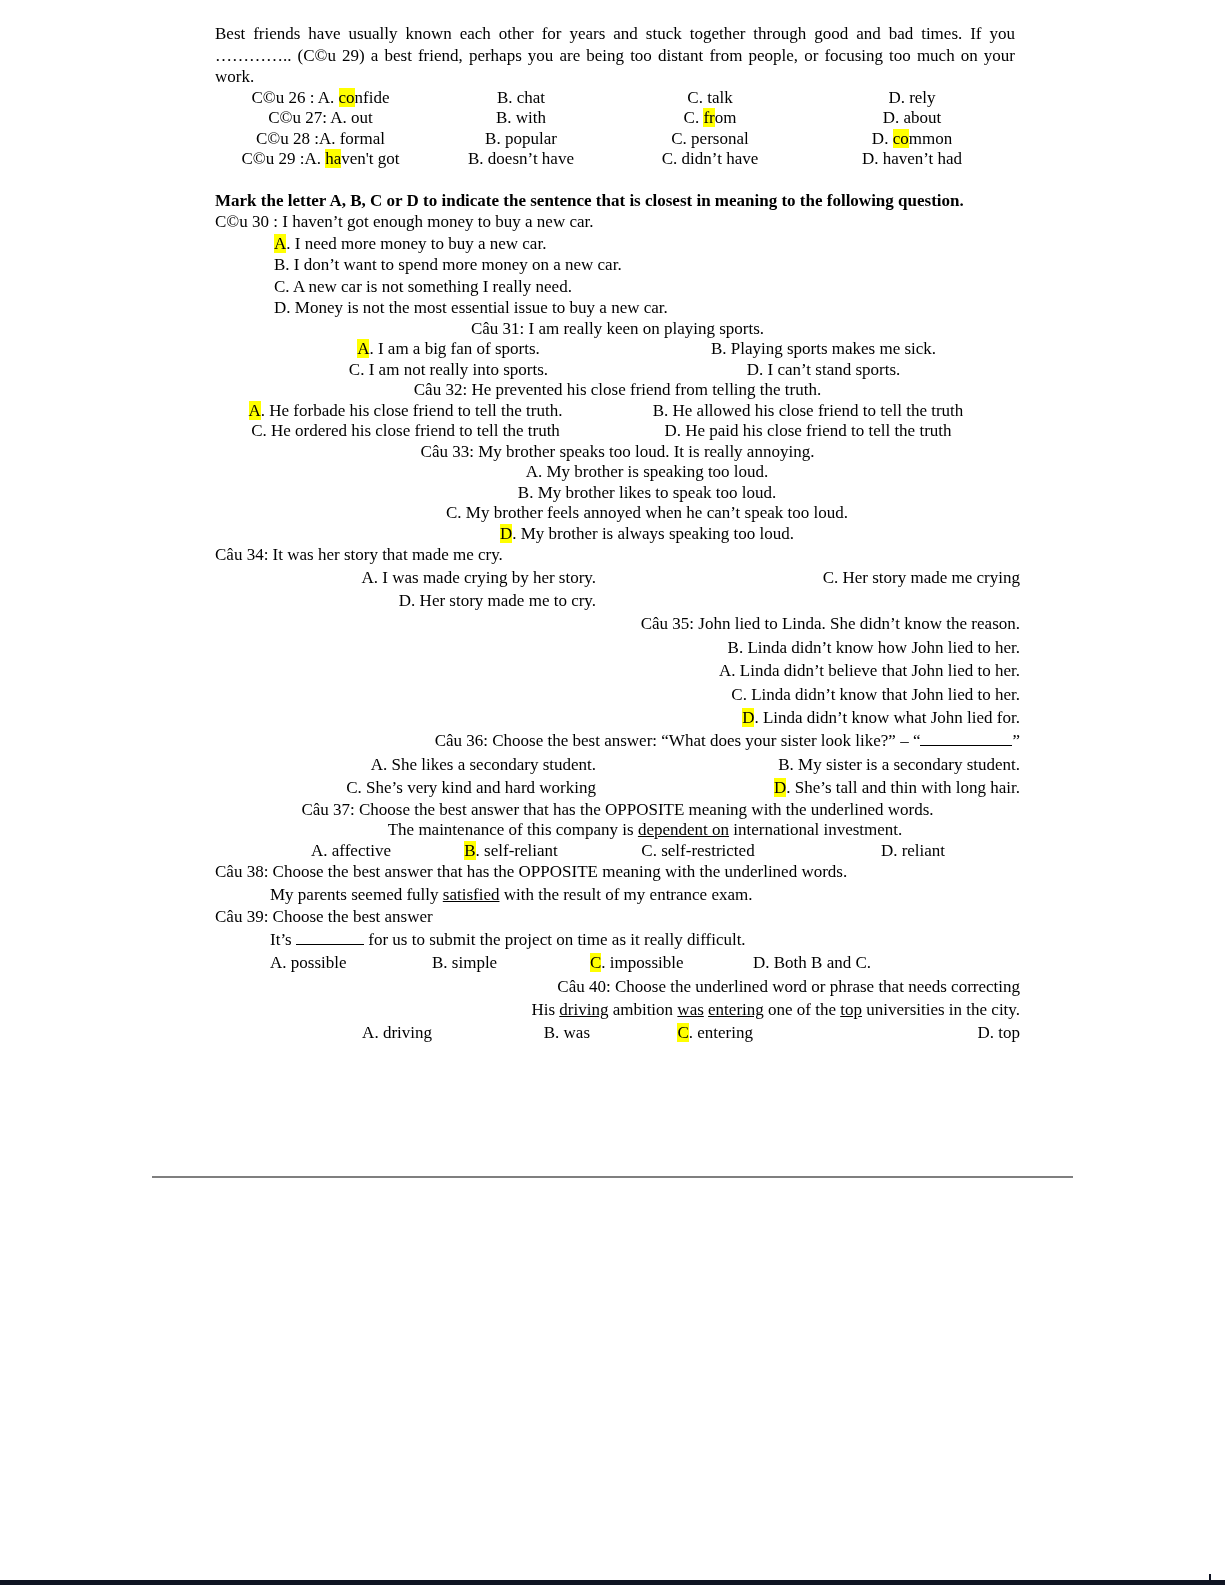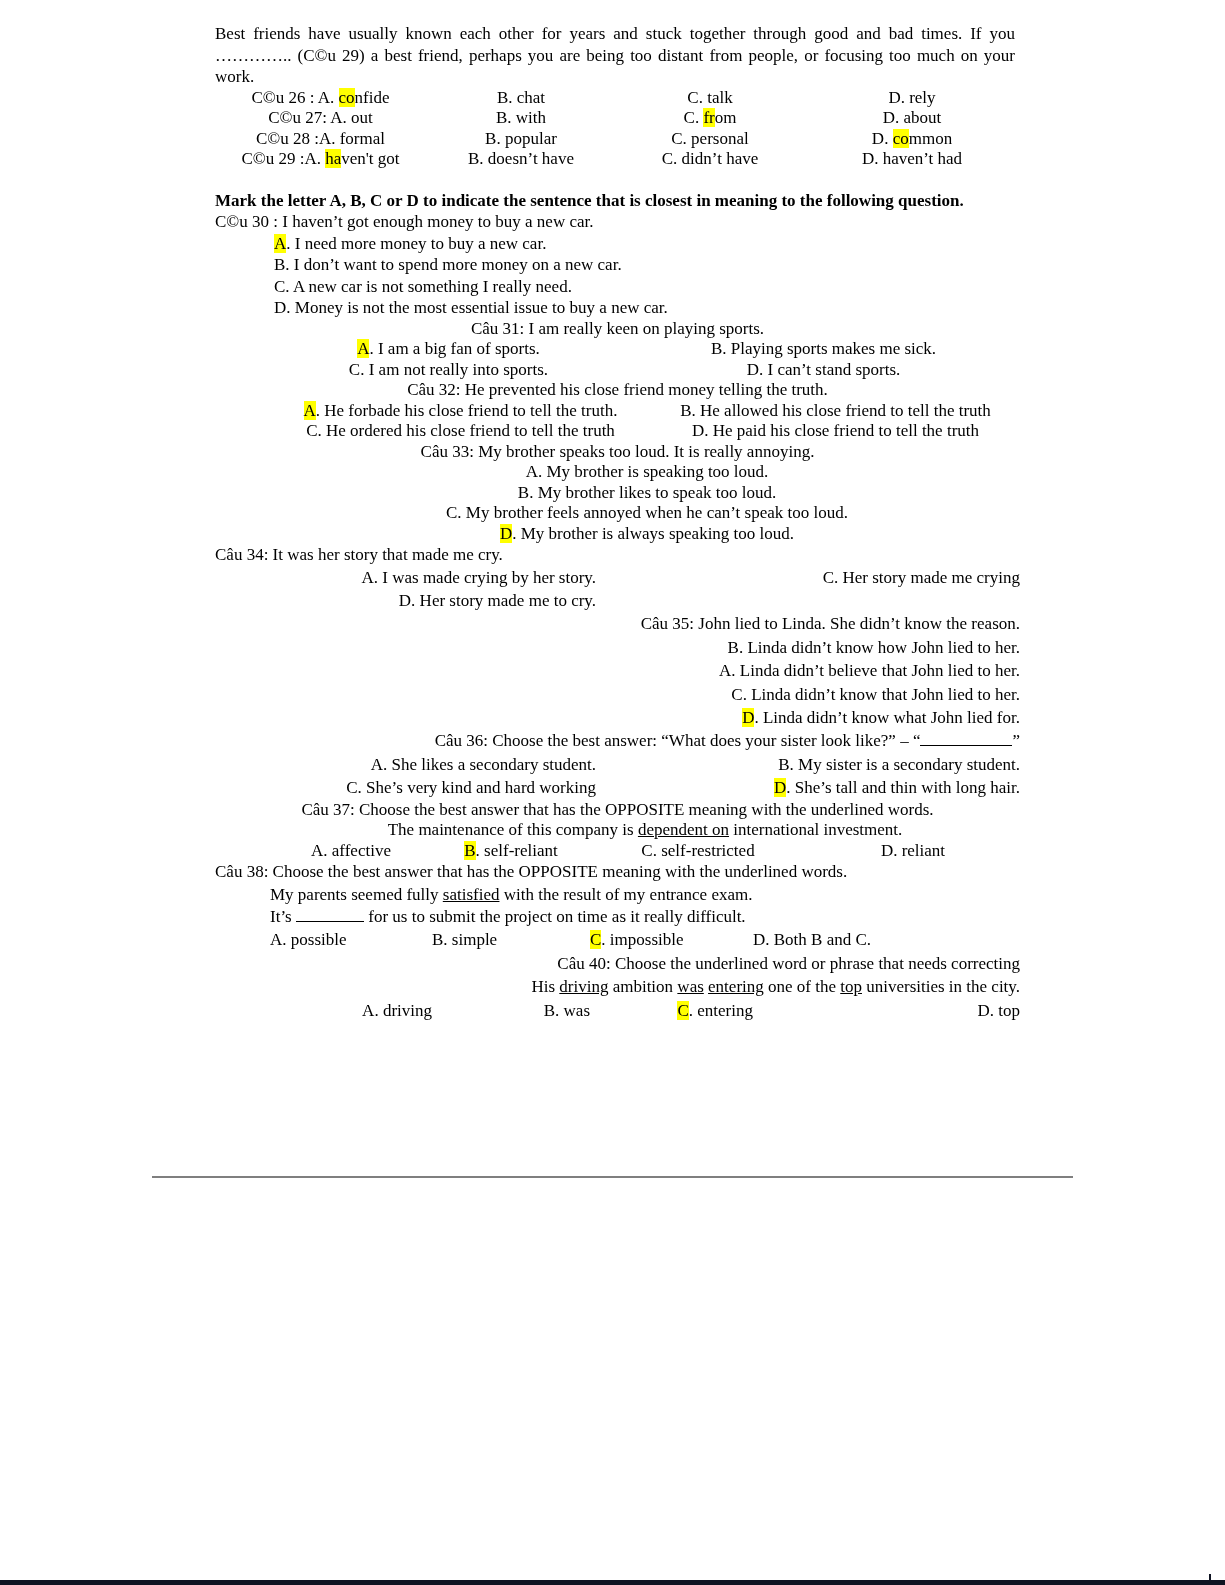--- a/index.html
+++ b/index.html
@@ -9,21 +9,21 @@
   }
   .page { position:absolute; top:23px; left:215px; width:805px; }
   .lh20 { line-height:20.5px;text-align:center; }
   .lh21 { line-height:21.5px; }
   .lh22 { line-height:22.7px; }
   .lh23 { line-height:23.4px;text-align:right; }
   .para { text-align:justify; width:800px; }
   .row4a { display:grid; grid-template-columns:211px 190px 188px 1fr; }
   .opts-indent { margin-left:59px; }
   .grid2a { display:grid; grid-template-columns:357px 1fr; margin-left:55px; }
-  .grid2b { display:grid; grid-template-columns:381px 1fr; margin-left:55px; }
+  .grid2b { display:grid; grid-template-columns:381px 1fr; }
   .grid2c { display:grid; grid-template-columns:326px 1fr; margin-left:55px; }
   .row4b { display:grid; grid-template-columns:162px 158px 216px 1fr; margin-left:55px; }
   .row4c { display:grid; grid-template-columns:162px 158px 163px 1fr; margin-left:55px; }
   .sent-indent { margin-left:55px; }
   .gap-before-section { margin-top:20px;font-weight:bold; }
   .hl { background: var(--hl, #ffff00); }
   .ul { text-decoration:underline; }
   .blank { display:inline-block; border-bottom:1px solid #000; height:14px; vertical-align:baseline; }
   .divider { position:absolute; top:1176px; left:152px; width:921px; height:2px; background:#7f7f7f; }
   .bottom-bar { position:absolute; left:0; bottom:0; width:1225px; height:5px; }
@@ -75,21 +75,21 @@
     <div>Câu 31: I am really keen on playing sports.</div>
     <div class="grid2a">
       <div><span class="hl">A</span><span>. I am a big fan of sports.</span></div>
       <div><span>B. Playing sports makes me sick.</span></div>
       <div><span>C. I am not really into sports.</span></div>
       <div><span>D. I can’t stand sports.</span></div>
     </div>
   </div>
 
   <div class="lh20">
-    <div>Câu 32:  He prevented his close friend money telling the truth.</div>
+    <div>Câu 32:  He prevented his close friend from telling the truth.</div>
     <div class="grid2b">
       <div><span class="hl">A</span><span>. He forbade his close friend to tell the truth.</span></div>
       <div><span>B. He allowed his close friend to tell the truth</span></div>
       <div><span>C. He ordered his close friend to tell the truth</span></div>
       <div><span>D. He paid his close friend to tell the truth</span></div>
     </div>
   </div>
 
   <div class="lh20">
     <div>Câu 33: My brother speaks too loud. It is really annoying.</div>
@@ -136,20 +136,21 @@
       <div><span>D. reliant</span></div>
     </div>
   </div>
 
   <div class="lh22">
     <div>Câu 38: Choose the best answer that has the OPPOSITE meaning with the underlined words.</div>
     <div class="sent-indent"><span>My parents seemed fully </span><span class="ul">satisfied</span><span> with the result of my entrance exam.</span></div>
   </div>
 
   <div class="lh22">
+    <div>Câu 39: Choose the best answer</div>
     <div class="sent-indent"><span>It’s </span><span class="blank" style="width: 68px;"></span><span> for us to submit the project on time as it really difficult.</span></div>
     <div class="row4c">
       <div><span>A. possible</span></div>
       <div><span>B. simple</span></div>
       <div><span class="hl">C</span><span>. impossible</span></div>
       <div><span>D. Both B and C.</span></div>
     </div>
   </div>
 
   <div class="lh23">

